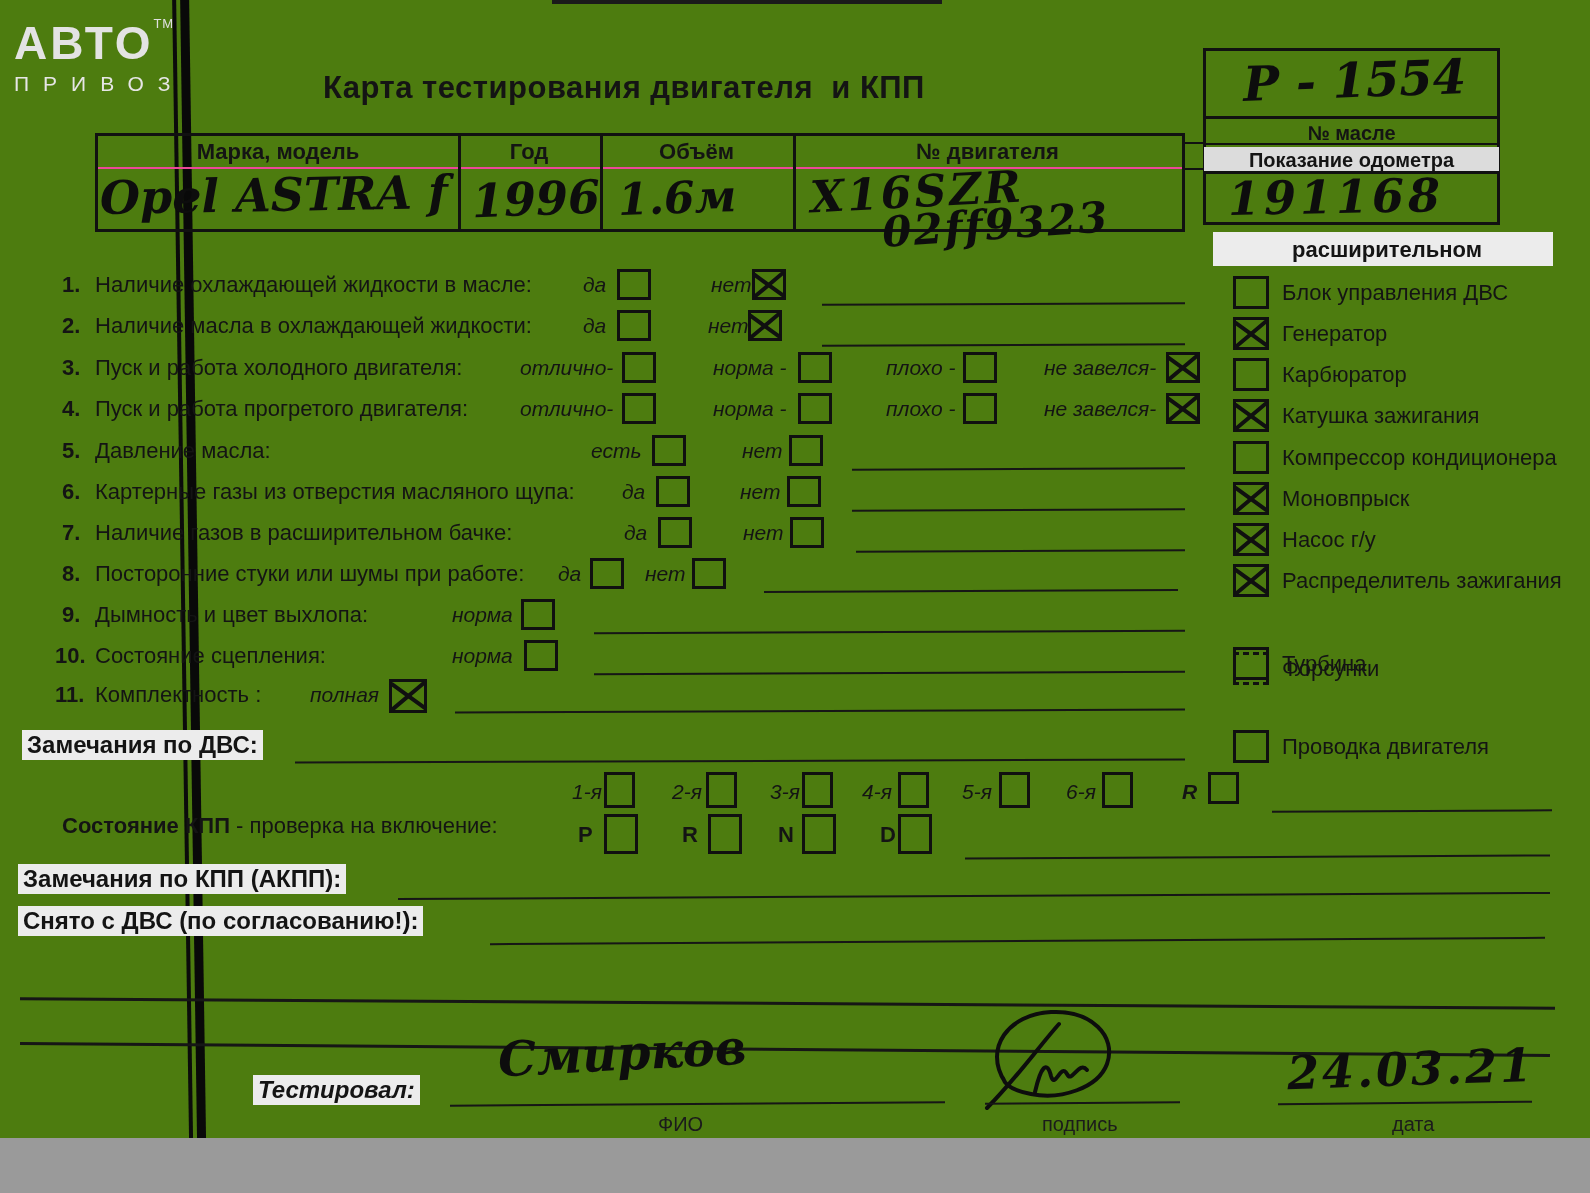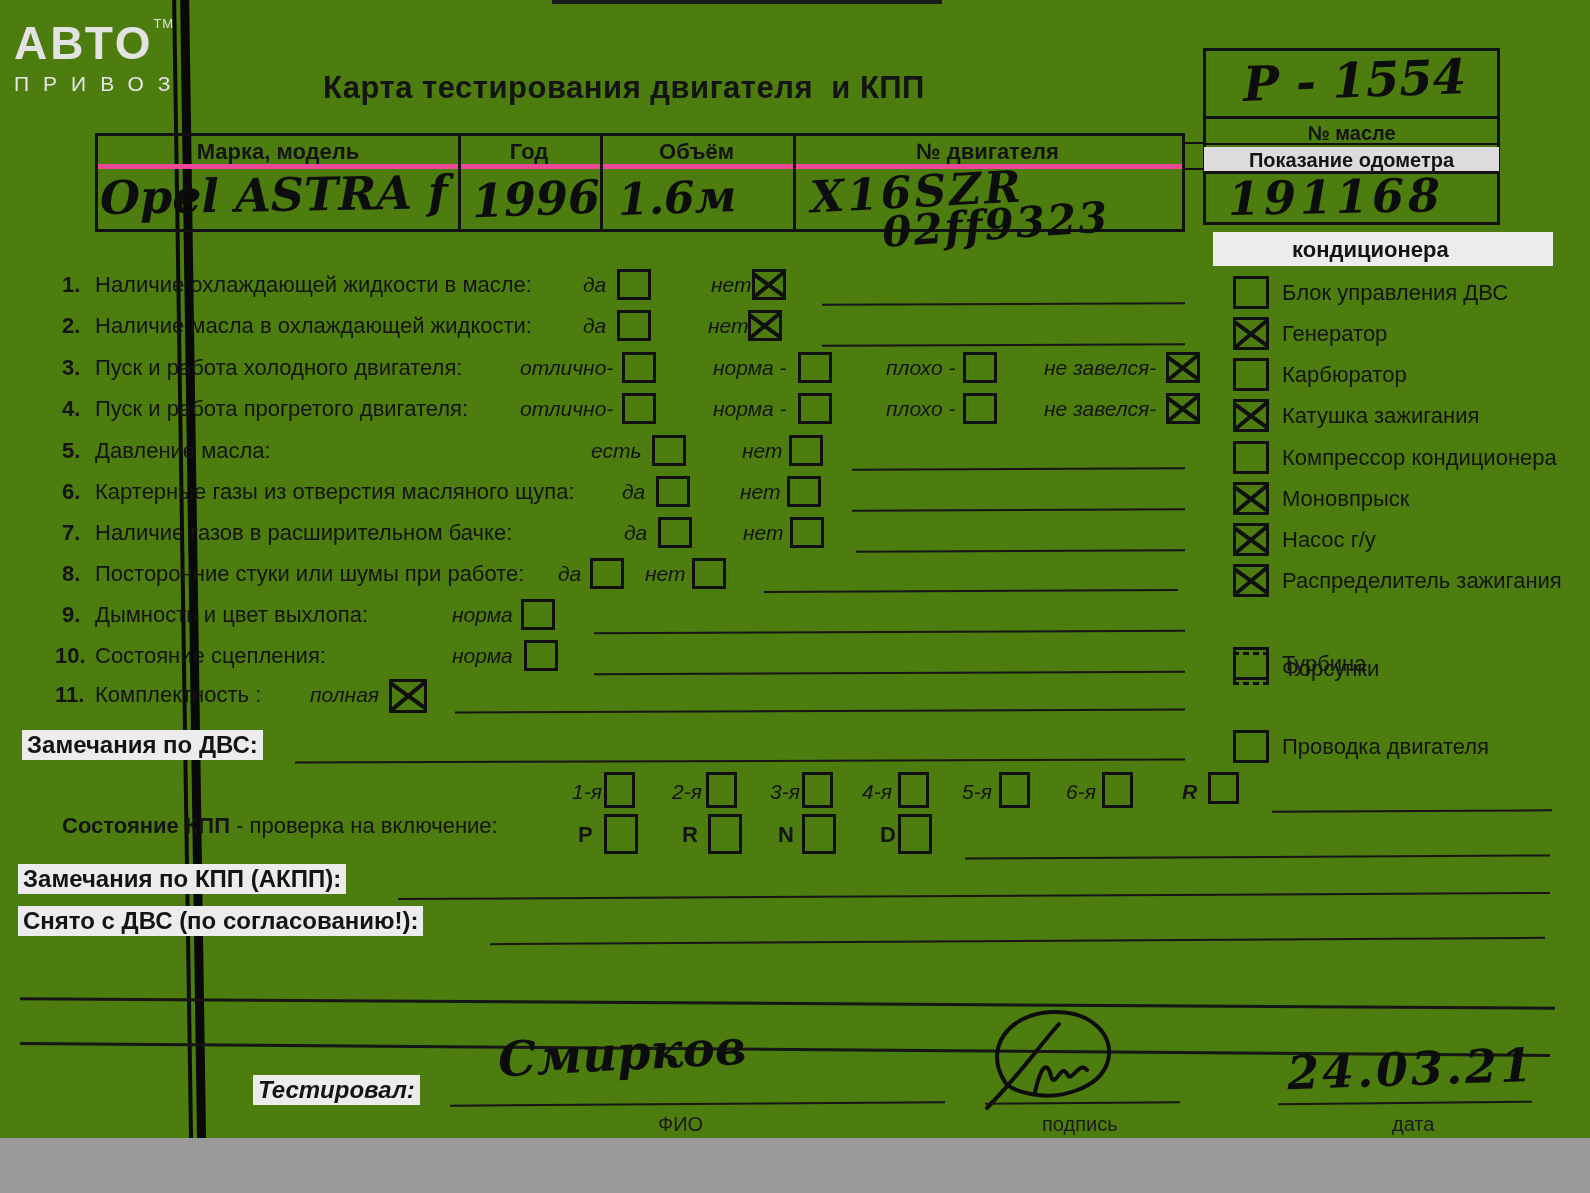--- a/index.html
+++ b/index.html
@@ -15,21 +15,21 @@
   
   .logo{position:absolute;left:14px;top:16px;color:#e3e3e3;}
   .logo .brand{font-size:46px;font-weight:bold;letter-spacing:3px;font-family:"Liberation Sans",sans-serif;}
   .logo .tm{font-size:13px;vertical-align:top;letter-spacing:1px;color:#e0e0e0;}
   .logo .sub{display:block;font-size:21px;letter-spacing:14px;margin-top:2px;color:#e6e6e6;}
   
   .title{position:absolute;left:323px;top:70px;font-size:31px;font-weight:bold;
          letter-spacing:0.5px;white-space:pre;}
   
   .vtable{position:absolute;left:95px;top:133px;width:1090px;height:99px;border:3px solid #111;}
-  .vtable .hdr{position:absolute;top:0;height:33px;border-bottom:5px solid #ec4899;
+  .vtable .hdr{position:absolute;top:0;height:33px;border-bottom:2px solid #ec4899;
                font-size:22px;font-weight:bold;text-align:center;line-height:31px;}
   .vtable .vdiv{position:absolute;top:0;bottom:0;width:3px;background:#111;}
   
   .idbox{position:absolute;left:1203px;top:48px;width:297px;height:177px;border:3px solid #111;}
   .idbox .r1{position:absolute;left:0;right:0;top:0;height:68px;border-bottom:3px solid #111;}
   .idbox .r2{position:absolute;left:0;right:0;top:71px;height:23px;border-bottom:2px solid #111;
              font-size:20px;font-weight:bold;text-align:center;line-height:23px;}
   .idbox .r3{position:absolute;left:-2px;right:-2px;top:96px;height:27px;border-bottom:3px solid #111;
              font-size:20px;font-weight:bold;text-align:center;line-height:26px;background:#dcdcdc;}
   .conn{position:absolute;height:2px;background:#111;}
@@ -226,21 +226,21 @@
     <span class="lbl">Комплектность :</span>
     <span class="opt" style="left:310px;">полная</span>
     <div class="cb checked" style="left:389px;width:38px;height:34px;">
         <i class="x1"></i>
         <i class="x2"></i>
       </div>
     <div class="uline" style="left:455px;top:28px;width:730px;transform:rotate(-0.25deg);"></div>
   </div>
 
   <div class="eqband"></div>
-  <div class="eqtitle">кондиционера</div>
+  <div class="eqtitle">расширительном</div>
 
   <div class="eq" style="top:276px;">
     <div class="cb"></div>
     <span class="eqlbl">Блок управления ДВС</span>
   </div>
   <div class="eq" style="top:317px;">
     <div class="cb checked">
         <i class="x1"></i>
         <i class="x2"></i>
       </div>

